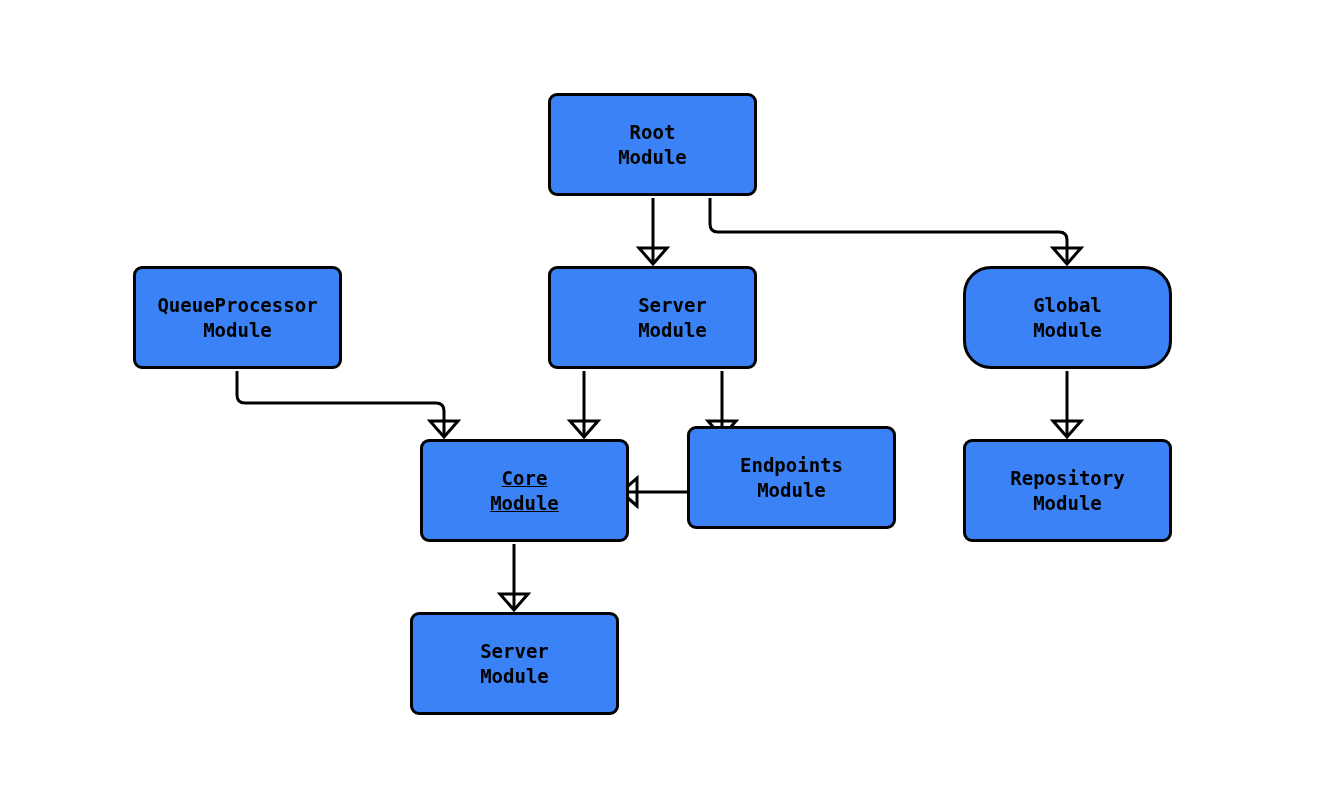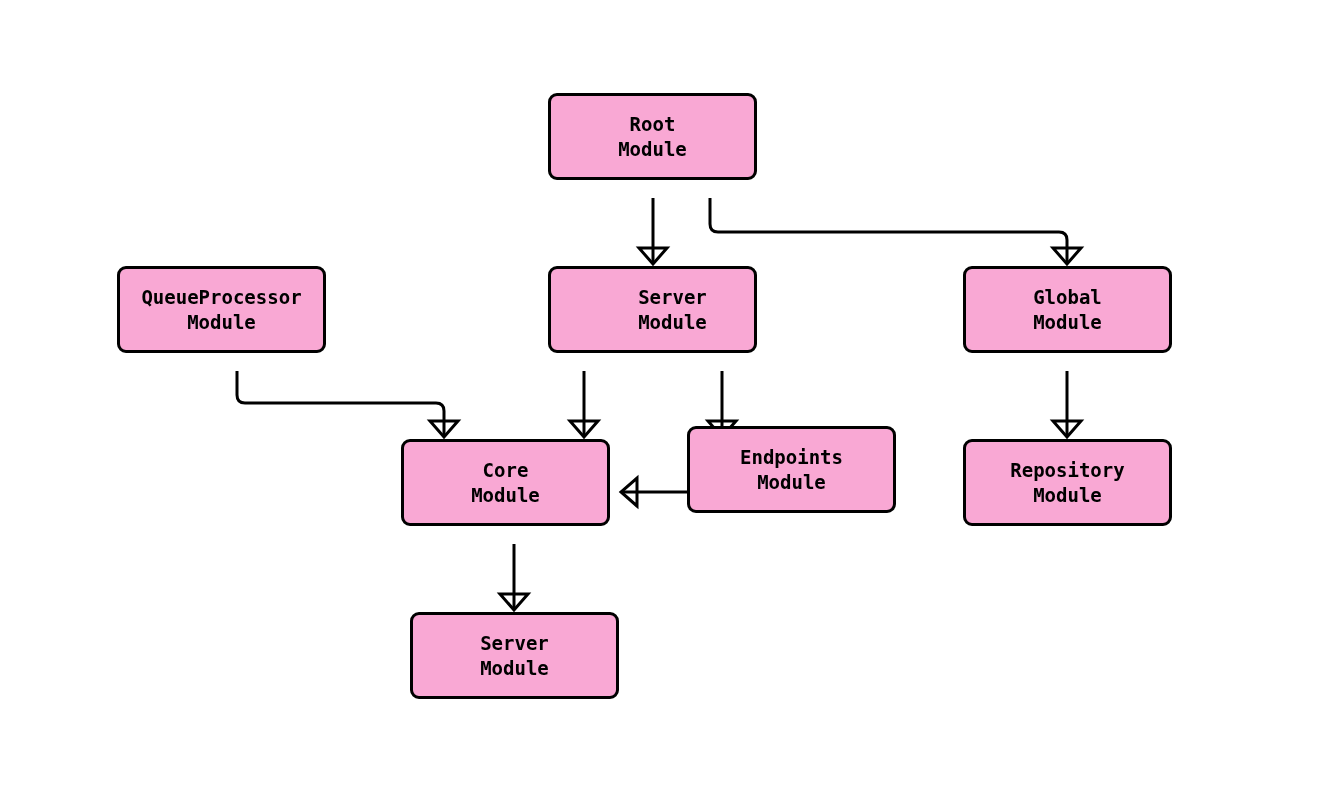--- a/index.html
+++ b/index.html
@@ -18,22 +18,22 @@
     width: 1337px; height: 809px;
   }
   .edges path {
     fill: none;
     stroke: #000000;
     stroke-width: 3;
   }
   .node {
     position: absolute;
     width: 209px;
-    height: 87px;
-    background: #f9a8d4;
+    height: 103px;
+    background: #3b82f6;
     border: 3px solid #000000;
     border-radius: 9px;
     display: flex;
     flex-direction: column;
     align-items: center;
     justify-content: center;
     text-align: left;
   }
   .node .line {
     font-size: 19px;
@@ -63,36 +63,36 @@
     <path d="M687,492 L622,492" marker-end="url(#arrowhead)"></path>
     <path d="M1067,371 L1067,436" marker-end="url(#arrowhead)"></path>
     <path d="M514,544 L514,609" marker-end="url(#arrowhead)"></path>
   </svg>
 
   <div class="node" style="left:548px; top:93px;">
     <div class="line">Root</div>
     <div class="line">Module</div>
   </div>
 
-  <div class="node" style="left:117px; top:266px;">
+  <div class="node" style="left:133px; top:266px;">
     <div class="line">QueueProcessor</div>
     <div class="line">Module</div>
   </div>
 
   <div class="node" style="left:548px; top:266px;padding-left:40px;">
     <div class="line">Server</div>
     <div class="line">Module</div>
   </div>
 
-  <div class="node" style="left:963px; top:266px;">
+  <div class="node" style="left:963px; top:266px;border-radius:28px;">
     <div class="line">Global</div>
     <div class="line">Module</div>
   </div>
 
-  <div class="node" style="left:401px; top:439px;">
+  <div class="node" style="left:420px; top:439px;text-decoration:underline;">
     <div class="line">Core</div>
     <div class="line">Module</div>
   </div>
 
   <div class="node" style="left:687px; top:426px;">
     <div class="line">Endpoints</div>
     <div class="line">Module</div>
   </div>
 
   <div class="node" style="left:963px; top:439px;">

